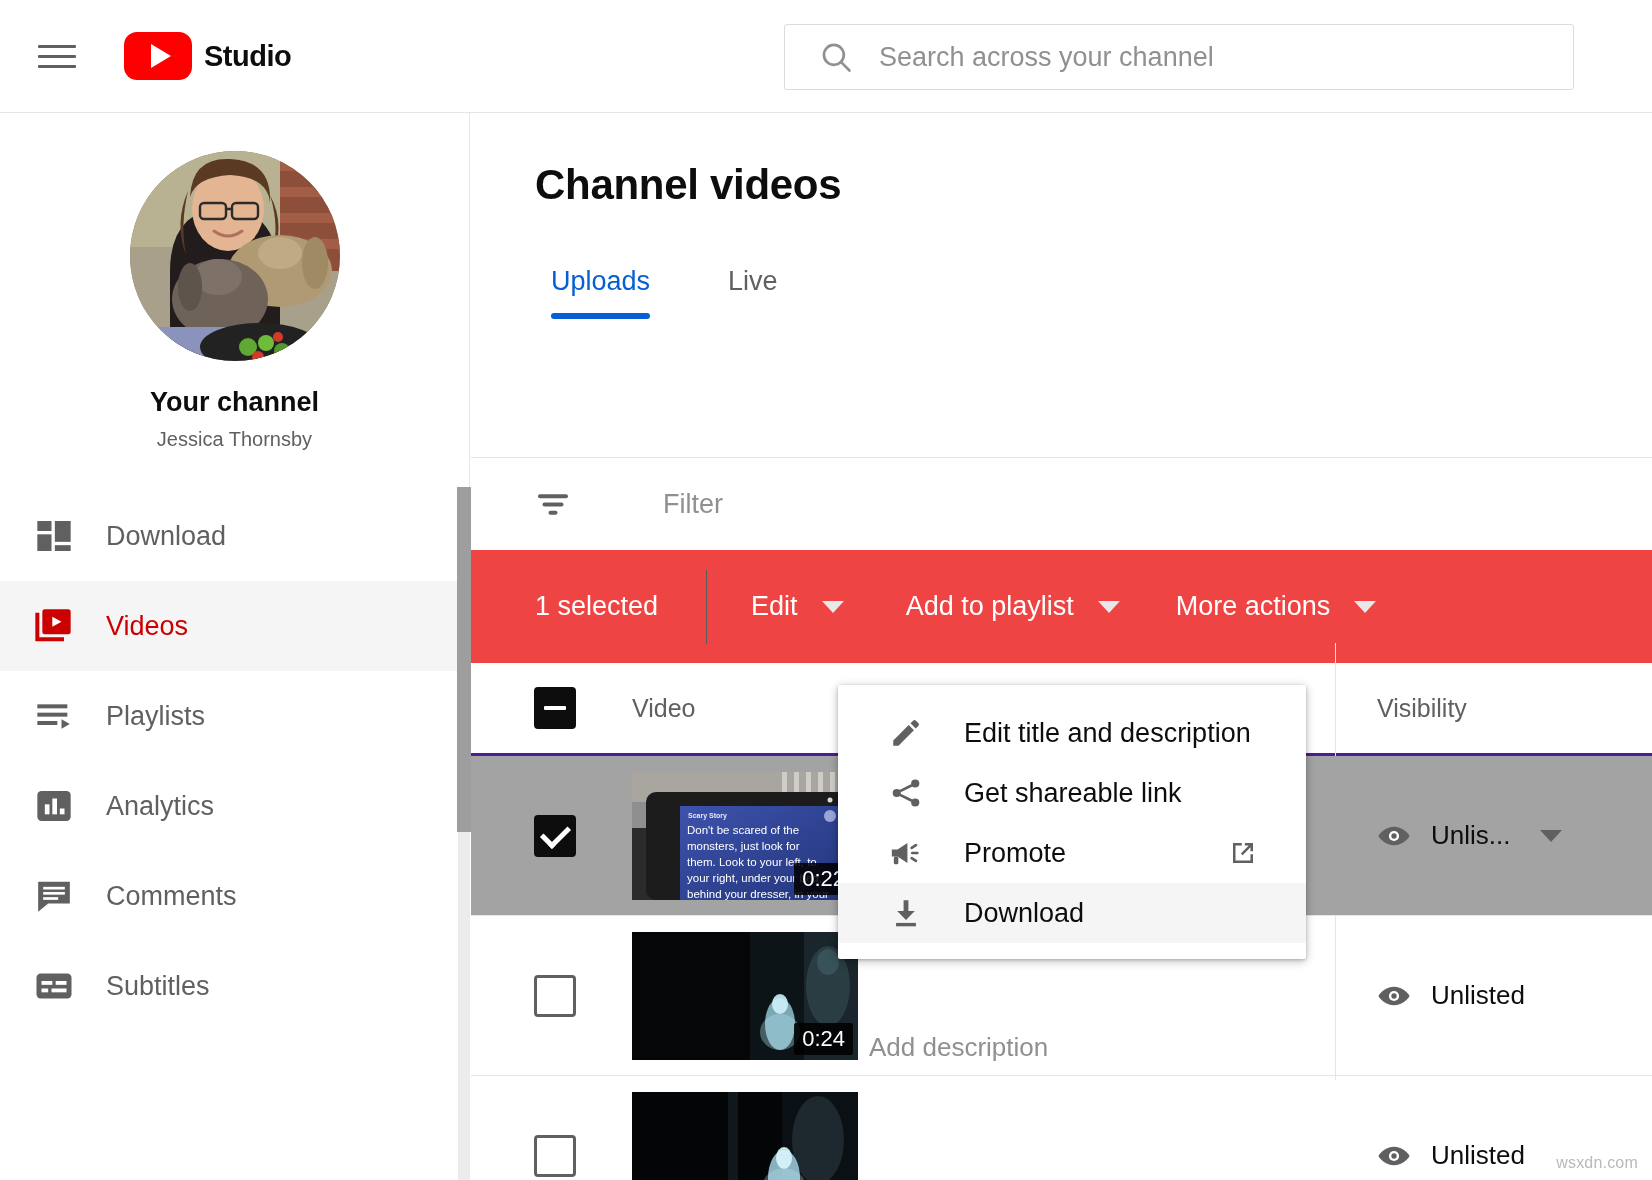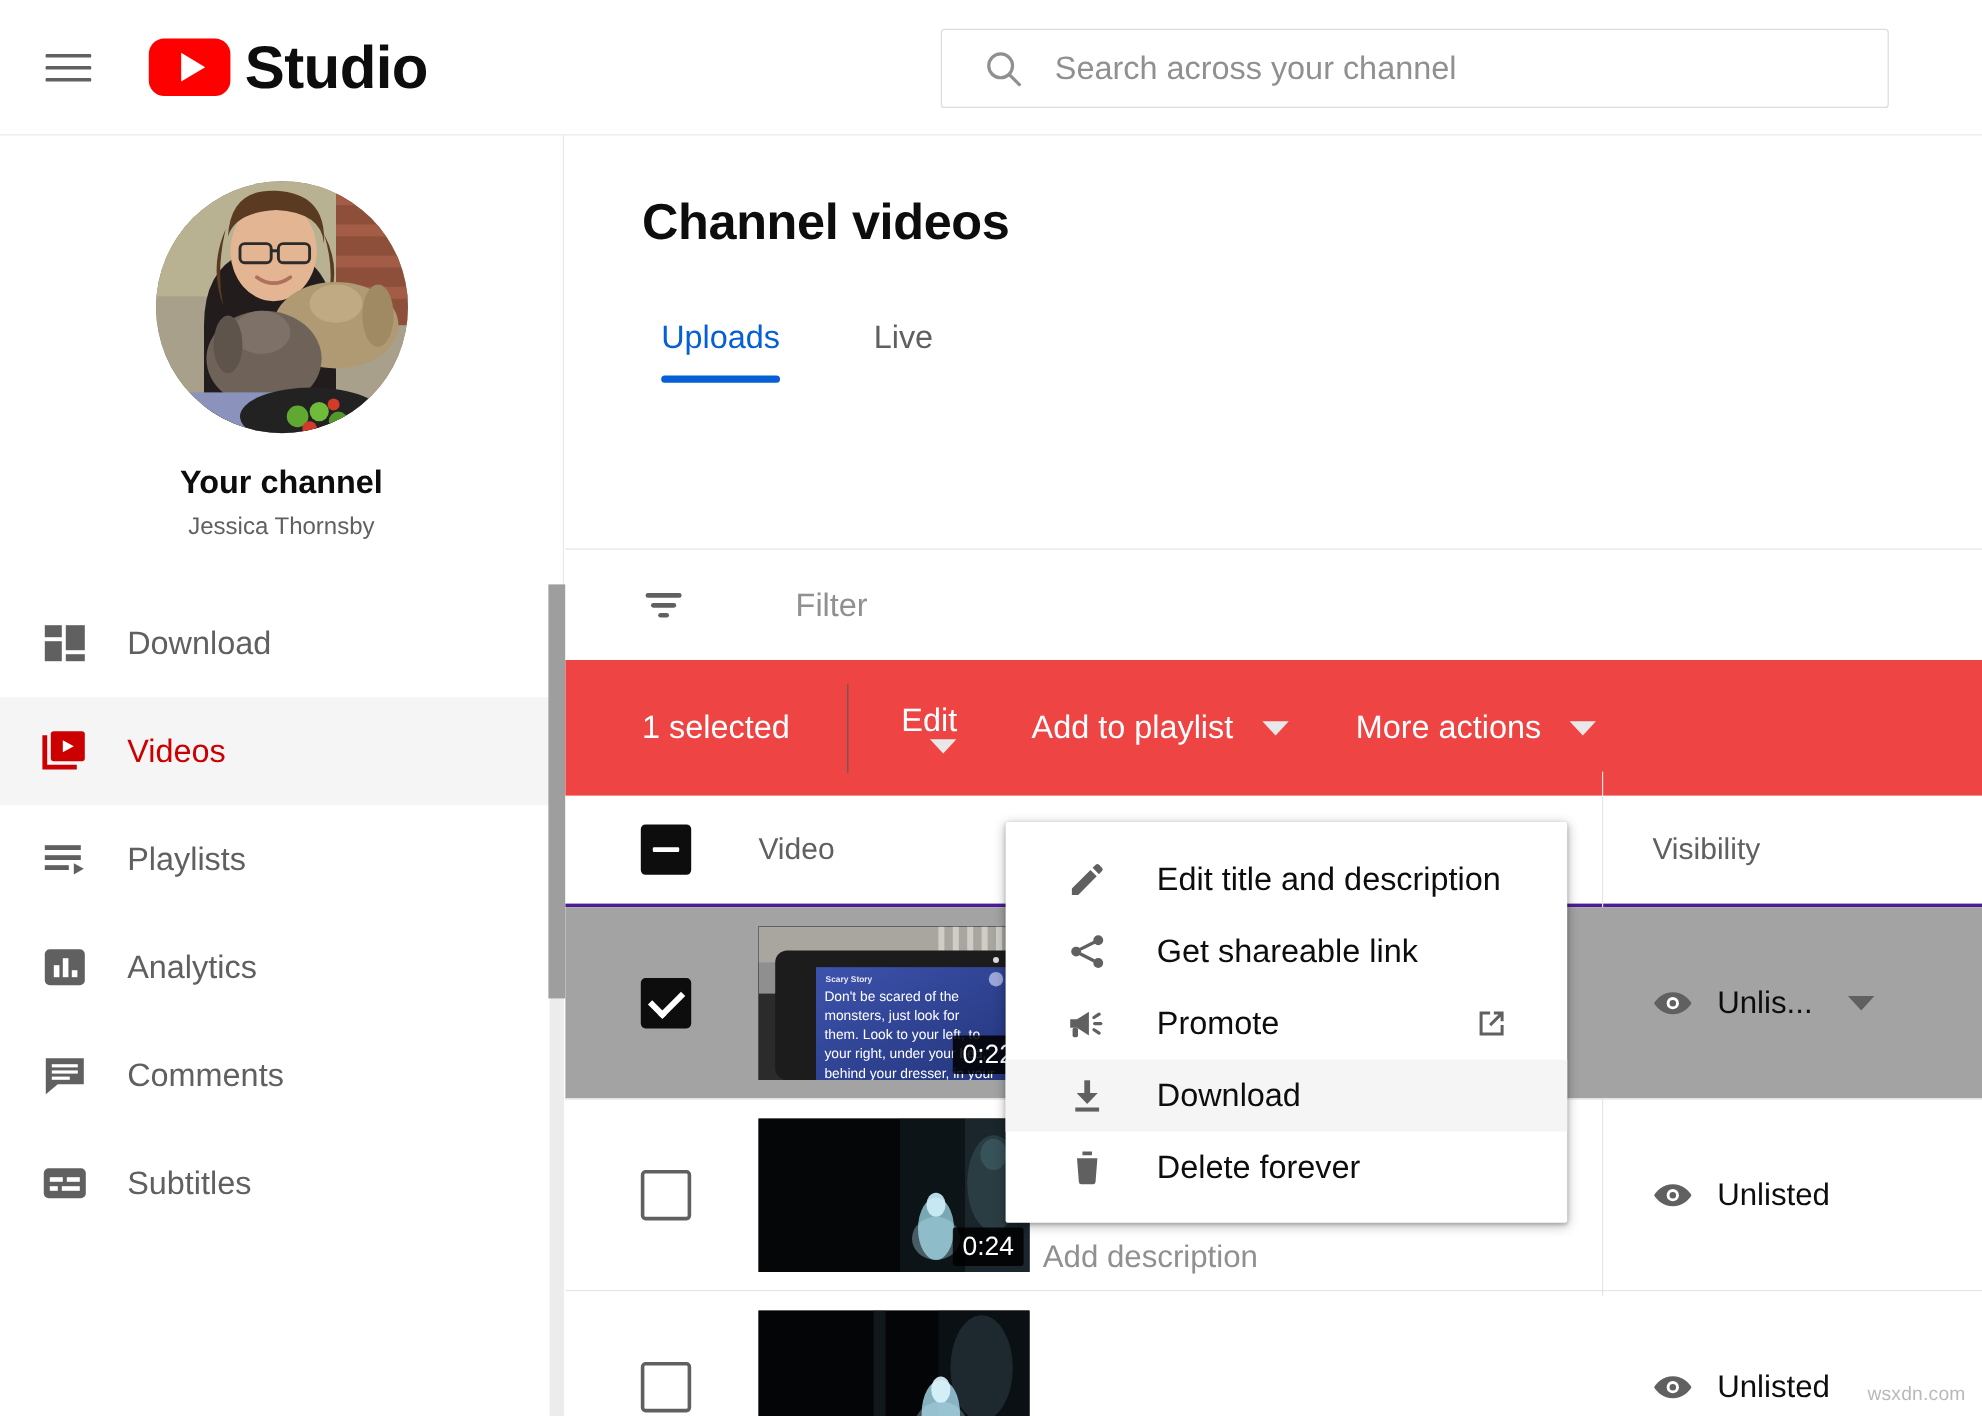--- a/index.html
+++ b/index.html
@@ -32,21 +32,21 @@
     display: flex; align-items: center; justify-content: center;
   }
   .yt-badge .tri {
     width: 0; height: 0;
     border-left: 20px solid #fff;
     border-top: 12px solid transparent;
     border-bottom: 12px solid transparent;
     margin-left: 5px;
   }
   .brand-text {
-    margin-left: 12px; font-size: 50px; font-weight: 700;
+    margin-left: 12px; font-size: 29px; font-weight: 700;
     letter-spacing: -0.5px; color: #0d0d0d;
     font-family: "Liberation Sans", sans-serif;
   }
 
   .searchwrap {
     position: absolute; left: 784px; top: 24px;
     width: 790px; height: 66px;
     border: 1px solid #dcdcdc; border-radius: 3px;
     display: flex; align-items: center; background: #fff;
   }
@@ -404,21 +404,21 @@
         <rect x="2" y="5.5" width="20" height="2.6" rx="1.3" fill="#606060"></rect>
         <rect x="5" y="11" width="14" height="2.6" rx="1.3" fill="#606060"></rect>
         <rect x="9" y="16.5" width="6" height="2.6" rx="1.3" fill="#606060"></rect>
       </svg>
       <input class="filter-input" type="text" placeholder="Filter" style="">
     </div>
 
     <div class="selbar">
       <div class="sel-count">1 selected</div>
       <div class="sel-div"></div>
-      <div class="sel-btn" style="margin-left:44px;flex-direction:column;">
+      <div class="sel-btn" style="margin-left:44px;">
         <span class="lbl">Edit</span>
         <span class="caret"></span>
       </div>
       <div class="sel-btn" style="margin-left:62px;">
         <span class="lbl">Add to playlist</span>
         <span class="caret"></span>
       </div>
       <div class="sel-btn" style="margin-left:56px;">
         <span class="lbl">More actions</span>
         <span class="caret"></span>
@@ -586,27 +586,18 @@
       <span class="cico">
         <svg width="34" height="34" viewBox="0 0 24 24">
           <rect x="10.3" y="3" width="3.4" height="8.5" fill="#606060"></rect>
           <path d="M5.8 10.5 L12 17 l6.2 -6.5 Z" fill="#606060"></path>
           <rect x="5" y="19" width="14" height="2.4" fill="#606060"></rect>
         </svg>
       </span>
       <span class="clabel">Download</span>
     </div>
 
-    <div class="ctxitem">
-      <span class="cico">
-        <svg width="34" height="34" viewBox="0 0 24 24">
-          <path d="M9.2 2.6 h5.6 v2.2 h-5.6 Z" fill="#606060"></path>
-          <path d="M6 6.5 h12 l-1.1 14 a1.4 1.4 0 0 1 -1.4 1.3 h-7 a1.4 1.4 0 0 1 -1.4 -1.3 Z" fill="#606060"></path>
-        </svg>
-      </span>
-      <span class="clabel">Delete forever</span>
-    </div>
 
   </div>
 
   <div class="watermark">wsxdn.com</div>
 
 </div>
 
 </body></html>

